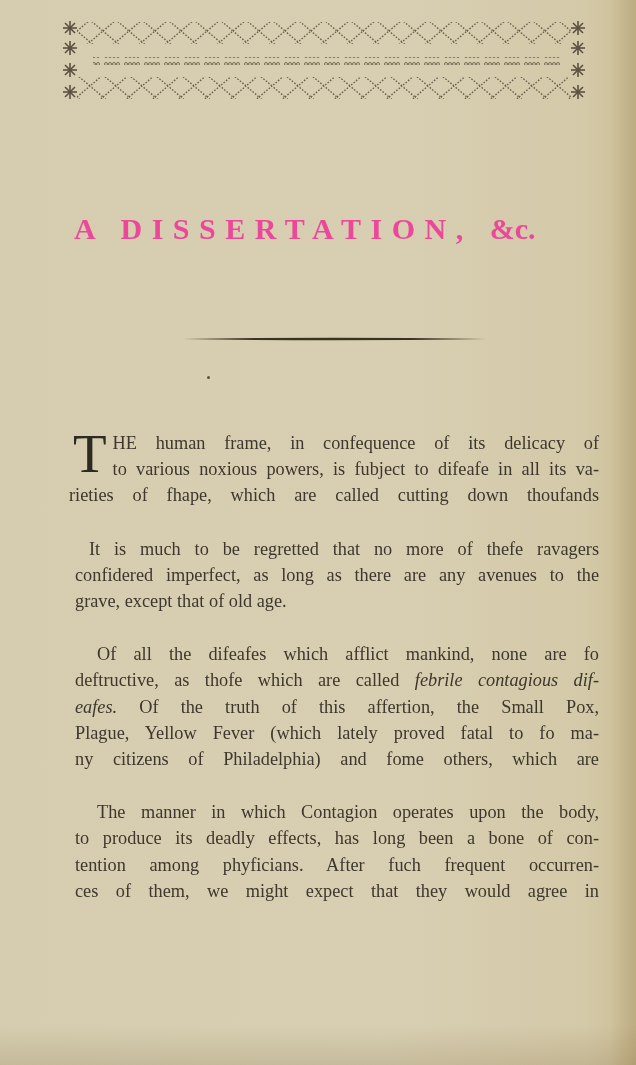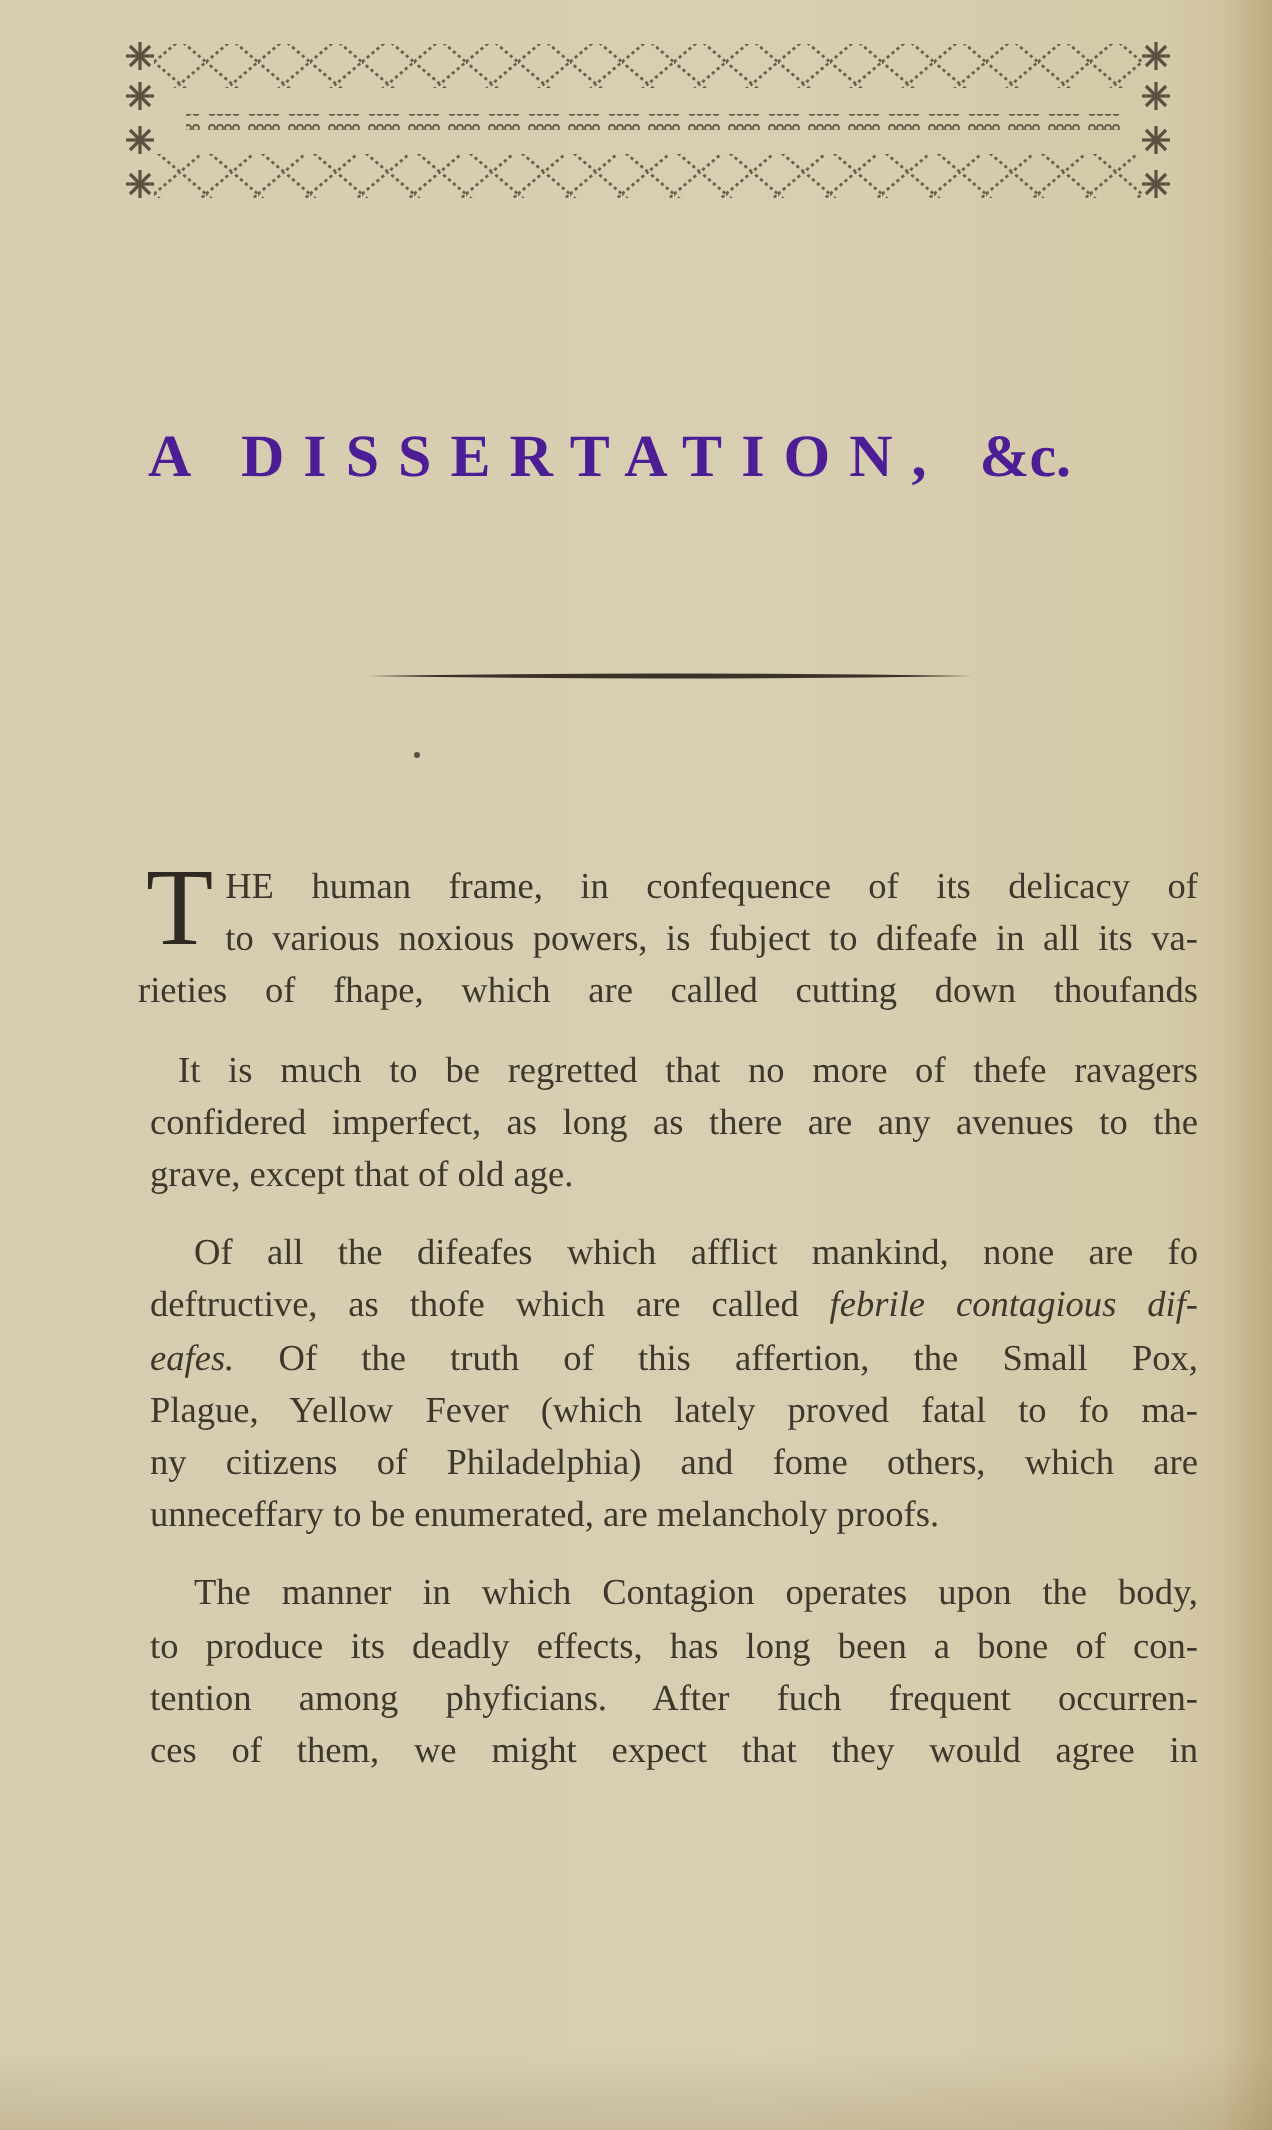--- a/index.html
+++ b/index.html
@@ -19,38 +19,38 @@
       position: absolute; top: 0; bottom: 0; right: 0; width: 26px;
       background: linear-gradient(90deg, rgba(0,0,0,0) 0%, rgba(140,110,60,0.22) 100%);
       pointer-events: none;
     }
     .ornament {
       position: absolute; left: 63px; top: 20px; width: 522px; height: 82px;
     }
     .ornament svg { display: block; }
     .title {
       position: absolute; left: 74px; top: 192px; width: 520px;
-      font-size: 30px; letter-spacing: 9.5px; color: #4c1d95;
+      font-size: 30px; letter-spacing: 9.5px; color: #ec4899;
       white-space: nowrap;
     }
     .title .amp { letter-spacing: 0; }
     .rule {
       position: absolute; left: 183px; top: 327px; width: 303px; height: 4px;
     }
     .stray-dot {
       position: absolute; left: 207px; top: 376px; width: 3px; height: 3px;
       background: #5a5040; border-radius: 50%;
     }
     .body {
       position: absolute; left: 75px; top: 430px; width: 524px;
       font-size: 18.3px; line-height: 26.2px; color: #3d372c;
       text-align: justify;
     }
     .para { margin: 0; }
-    .para + .para { margin-top: 13px; }
+    .para + .para { margin-top: 27px; }
     .dropcap {
       float: left; font-size: 55px; line-height: 44px; height: 46px;
       margin: 2px 6px 0 -2px; color: #2e2a22;
     }
     .line { display: block; text-align: justify; text-align-last: justify; white-space: nowrap; }
     .line.last { text-align-last: left; }
     em { font-style: italic; }
   </style>
 </head>
 <body>
@@ -113,21 +113,20 @@
     <span class="line" style="padding-left:14px">It is much to be regretted that no more of thefe ravagers</span>
     <span class="line">confidered imperfect, as long as there are any avenues to the</span>
     <span class="line last">grave, except that of old age.</span>
   </p>
   <p class="para">
     <span class="line" style="padding-left:22px"><span>Of all the difeafes which afflict mankind, none are fo</span></span>
     <span class="line"><span>deftructive, as thofe which are called </span><em>febrile contagious dif-</em></span>
     <span class="line"><em>eafes.</em><span> Of the truth of this affertion, the Small Pox,</span></span>
     <span class="line"><span>Plague, Yellow Fever (which lately proved fatal to fo ma-</span></span>
     <span class="line"><span>ny citizens of Philadelphia) and fome others, which are</span></span>
-    <span class="line last"><span>unneceffary to be enumerated, are melancholy proofs.</span></span>
   </p>
   <p class="para">
     <span class="line" style="padding-left:22px">The manner in which Contagion operates upon the body,</span>
     <span class="line">to produce its deadly effects, has long been a bone of con-</span>
     <span class="line">tention among phyficians. After fuch frequent occurren-</span>
     <span class="line">ces of them, we might expect that they would agree in</span>
   </p>
 </div>
 
 </body></html>

